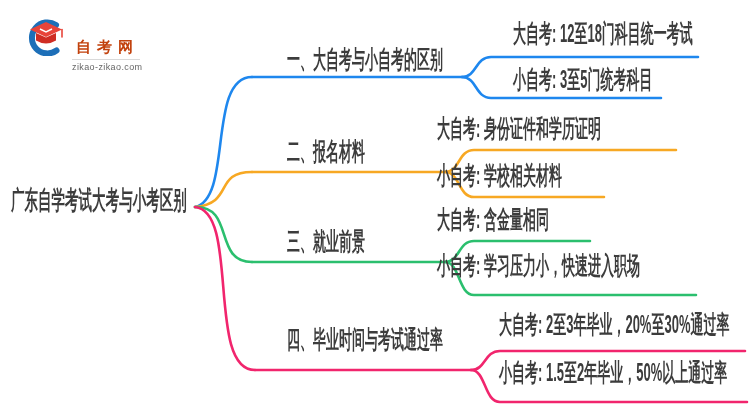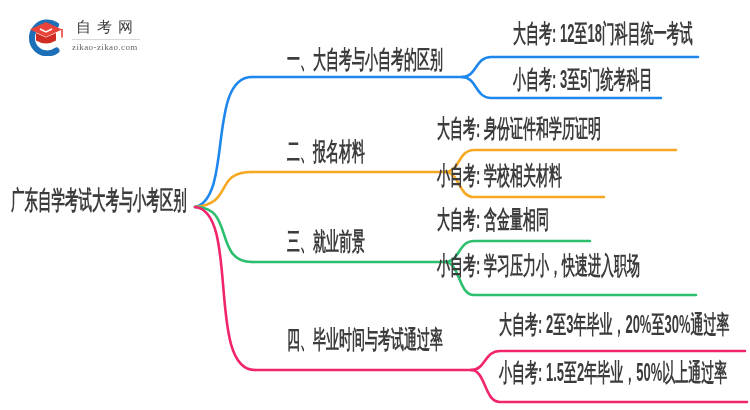--- a/index.html
+++ b/index.html
@@ -10,23 +10,23 @@
   .lines{position:absolute;left:0;top:0;}
   .node{
     position:absolute;white-space:nowrap;color:#3c3c3c;font-weight:600;
     font-size:25px;line-height:1.16;transform:scaleX(0.52);transform-origin:0 0;
     font-family:"Liberation Sans",sans-serif;
   }
   .node.root{font-size:26px;}
   .logo{position:absolute;left:28px;top:12px;display:flex;align-items:flex-start;}
   .logo-icon{width:36px;height:40px;margin-top:4px;}
   .logo-text{margin-left:8px;}
-  .logo-title{font-size:15px;font-weight:normal;color:#404040;letter-spacing:6px;padding-left:4px;line-height:1.4;margin-top:4px;}
+  .logo-title{font-size:15px;font-weight:bold;color:#c2410c;letter-spacing:6px;padding-left:4px;line-height:1.4;margin-top:24px;}
   .logo-divider{height:1px;background:#d9d9d9;margin:2px 0 2px 0;width:68px;}
-  .logo-url{font-size:9px;color:#666666;letter-spacing:0.4px;font-family:Liberation Serif, serif;}
+  .logo-url{font-size:9px;color:#666666;letter-spacing:0.4px;}
 </style>
 </head>
 <body>
 
 <div class="stage">
 
   <svg class="lines" width="750" height="410" viewBox="0 0 750 410">
     <g fill="none" stroke-width="2.6" stroke-linecap="round" stroke="#1e87ee">
       <path d="M195,207 C233,199 207,77 252,77"></path>
       <path d="M252,77 L462,77"></path>

